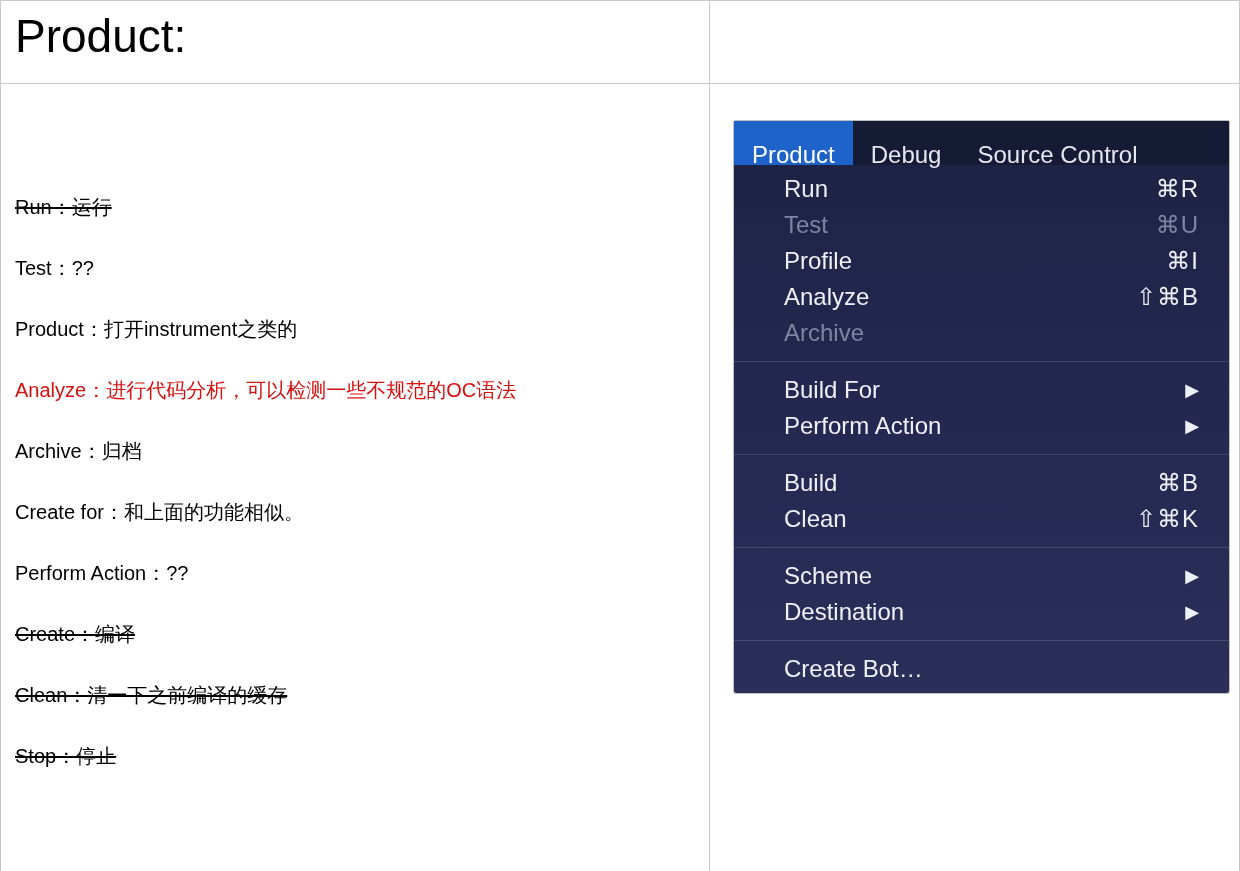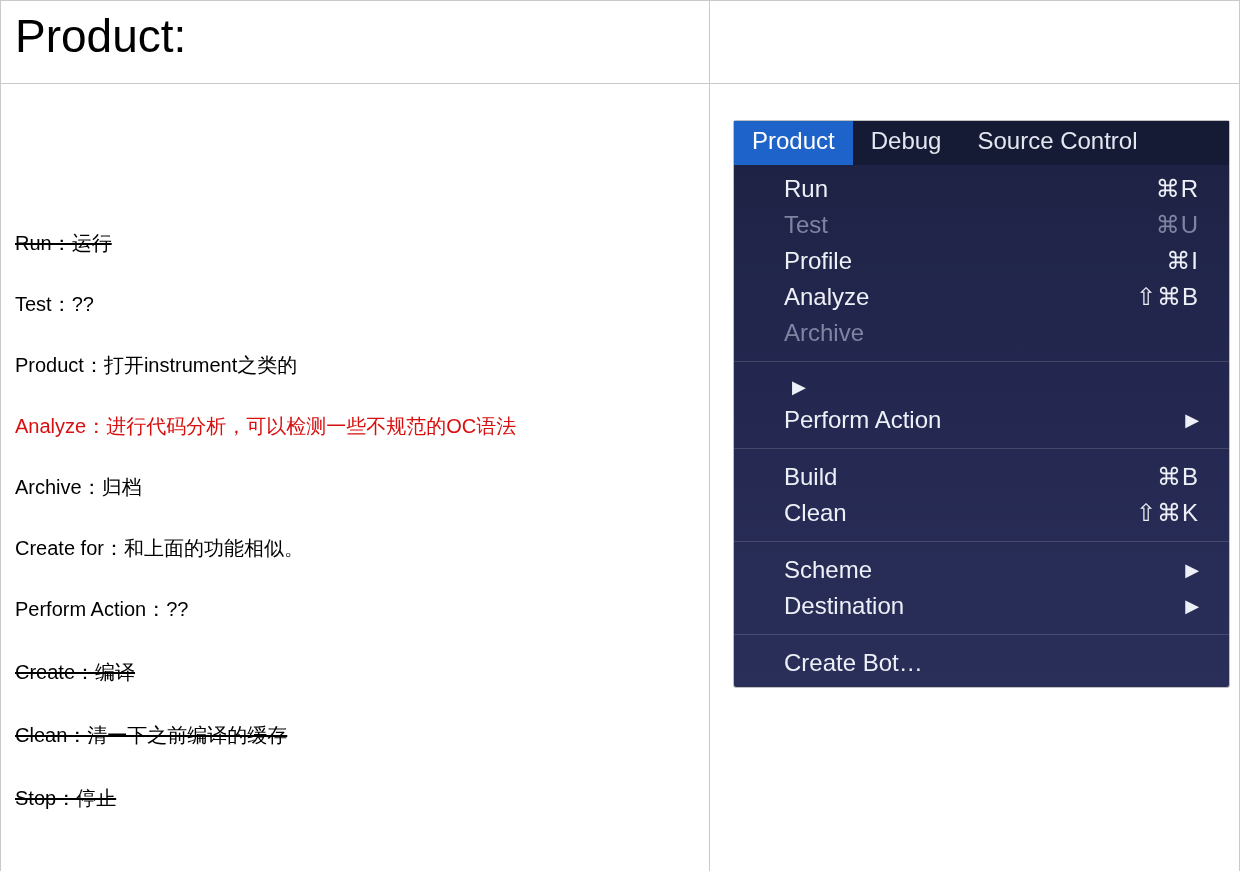--- a/index.html
+++ b/index.html
@@ -60,21 +60,20 @@
     flex: 1 1 auto;
     border-right: 1px solid #c9c9c9;
     box-sizing: border-box;
     position: relative;
   }
   .note-line {
     margin: 0 0 34px 0;
   }
   .strike {
     text-decoration: line-through;
-    margin-top: 36px;
   }
   .red {
     color: #d80f0f;
   }
 
   
   .menu-panel {
     position: absolute;
     top: 37px;
     left: 24px;
@@ -85,21 +84,21 @@
     box-shadow: 0 0 0 1px rgba(0,0,0,.25);
     font-size: 24px;
   }
   .menubar {
     display: flex;
     align-items: stretch;
     background: #151a35;
     height: 44px;
   }
   .menubar .mb-item {
-    padding: 4px 18px;
+    padding: 18px 18px;
     line-height: 32px;
     color: #e4e6f0;
     cursor: default;
   }
   .menubar .mb-item.active {
     background: #1e63c9;
     color: #fff;
   }
   .menu-group {
     padding: 6px 8px;
@@ -185,20 +184,21 @@
                 <span class="lbl">Analyze</span>
                 <span class="sc">⇧⌘B</span>
               </div>
               <div class="mi disabled">
                 <span class="lbl">Archive</span>
               </div>
             </div>
             <div class="menu-sep"></div>
             <div class="menu-group">
               <div class="mi">
+                <span class="lbl">Build For</span>
                 <span class="arrow">▶</span>
               </div>
               <div class="mi">
                 <span class="lbl">Perform Action</span>
                 <span class="arrow">▶</span>
               </div>
             </div>
             <div class="menu-sep"></div>
             <div class="menu-group">
               <div class="mi">

